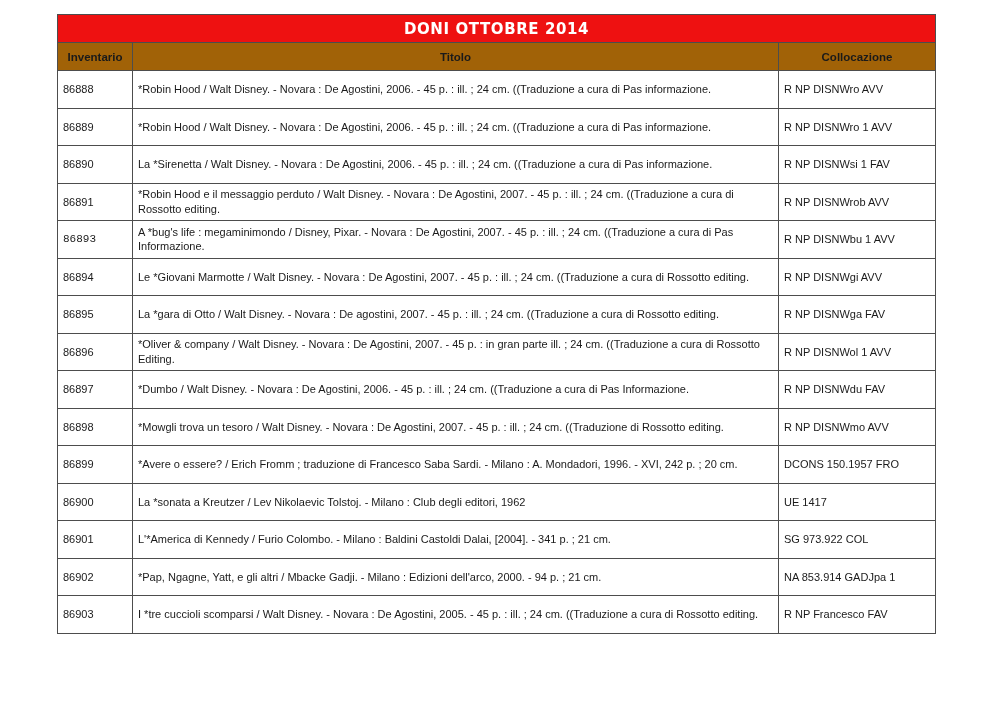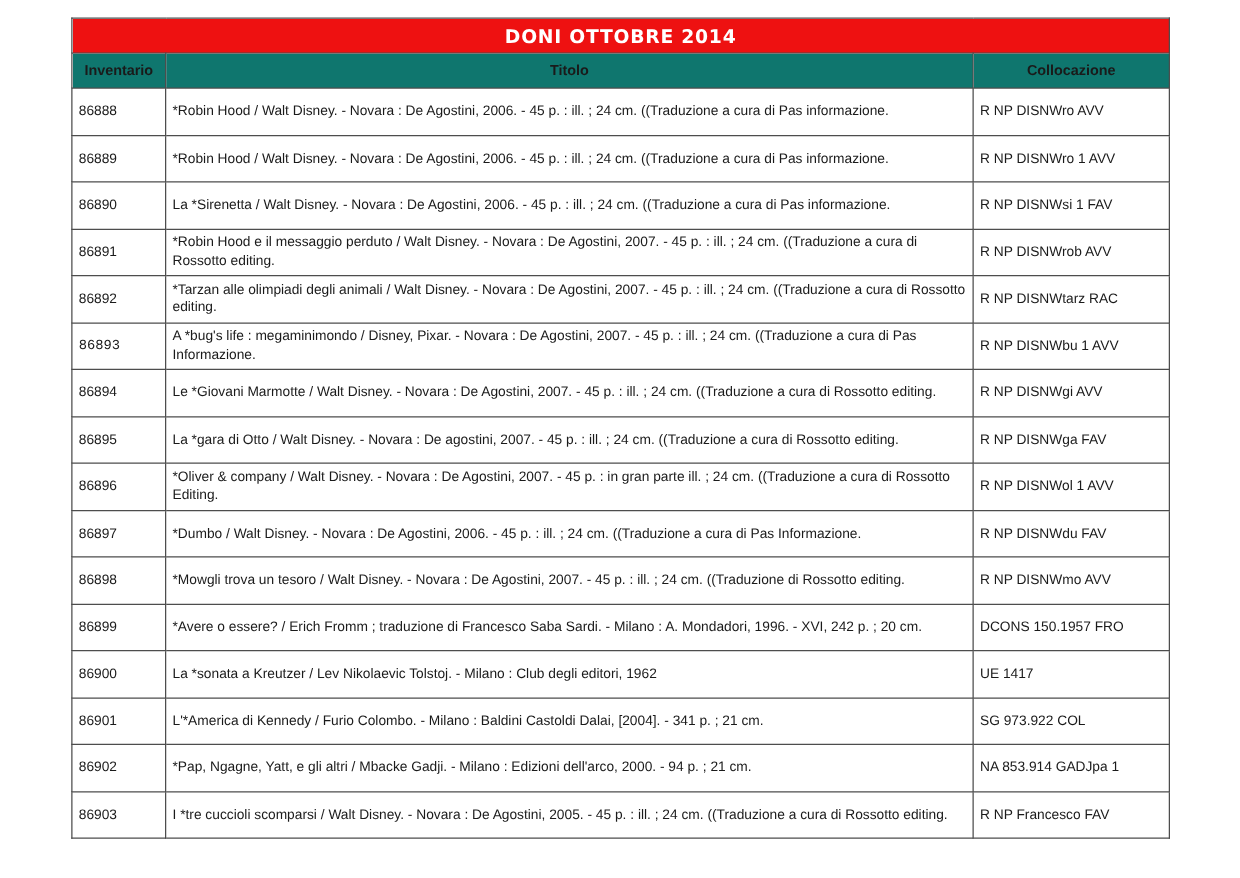--- a/index.html
+++ b/index.html
@@ -35,21 +35,21 @@
     font-size: 15px;
     letter-spacing: 0.6px;
   }
   .col-header th {
     height: 28px;
     font-size: 11.5px;
     font-weight: bold;
     text-align: center;
     vertical-align: middle;
     color: #1a1a1a;
-    background: #0f766e;
+    background: #a16207;
     padding: 0 4px;
   }
   tbody tr.data-row { height: 37.5px; }
   tbody td {
     font-size: 11px;
     line-height: 1.3;
     color: #1a1a1a;
     vertical-align: middle;
     padding: 3px 5px;
     background: #ffffff;
@@ -91,25 +91,20 @@
         </tr>
         <tr class="data-row">
           <td class="cell-inventario" style="border-color: rgb(77, 77, 77);">86890</td>
           <td class="cell-titolo" style="border-color: rgb(77, 77, 77);">La *Sirenetta / Walt Disney. - Novara : De Agostini, 2006. - 45 p. : ill. ; 24 cm. ((Traduzione a cura di Pas informazione.</td>
           <td class="cell-collocazione" style="border-color: rgb(77, 77, 77);">R NP DISNWsi 1 FAV</td>
         </tr>
         <tr class="data-row">
           <td class="cell-inventario" style="border-color: rgb(77, 77, 77);">86891</td>
           <td class="cell-titolo" style="border-color: rgb(77, 77, 77); margin-top: 24px;">*Robin Hood e il messaggio perduto / Walt Disney. - Novara : De Agostini, 2007. - 45 p. : ill. ; 24 cm. ((Traduzione a cura di Rossotto editing.</td>
           <td class="cell-collocazione" style="border-color: rgb(77, 77, 77);">R NP DISNWrob AVV</td>
-        </tr>
-        <tr class="data-row">
-          <td class="cell-inventario" style="border-color: rgb(77, 77, 77);">86892</td>
-          <td class="cell-titolo" style="border-color: rgb(77, 77, 77);">*Tarzan alle olimpiadi degli animali / Walt Disney. - Novara : De Agostini, 2007. - 45 p. : ill. ; 24 cm. ((Traduzione a cura di Rossotto editing.</td>
-          <td class="cell-collocazione" style="border-color: rgb(77, 77, 77);">R NP DISNWtarz RAC</td>
         </tr>
         <tr class="data-row">
           <td class="cell-inventario" style="border-color: rgb(77, 77, 77); font-family: Liberation Mono, monospace;">86893</td>
           <td class="cell-titolo" style="border-color: rgb(77, 77, 77);">A *bug's life : megaminimondo / Disney, Pixar. - Novara : De Agostini, 2007. - 45 p. : ill. ; 24 cm. ((Traduzione a cura di Pas Informazione.</td>
           <td class="cell-collocazione" style="border-color: rgb(77, 77, 77);">R NP DISNWbu 1 AVV</td>
         </tr>
         <tr class="data-row">
           <td class="cell-inventario" style="border-color: rgb(77, 77, 77);">86894</td>
           <td class="cell-titolo" style="border-color: rgb(77, 77, 77);">Le *Giovani Marmotte / Walt Disney. - Novara : De Agostini, 2007. - 45 p. : ill. ; 24 cm. ((Traduzione a cura di Rossotto editing.</td>
           <td class="cell-collocazione" style="border-color: rgb(77, 77, 77);">R NP DISNWgi AVV</td>

